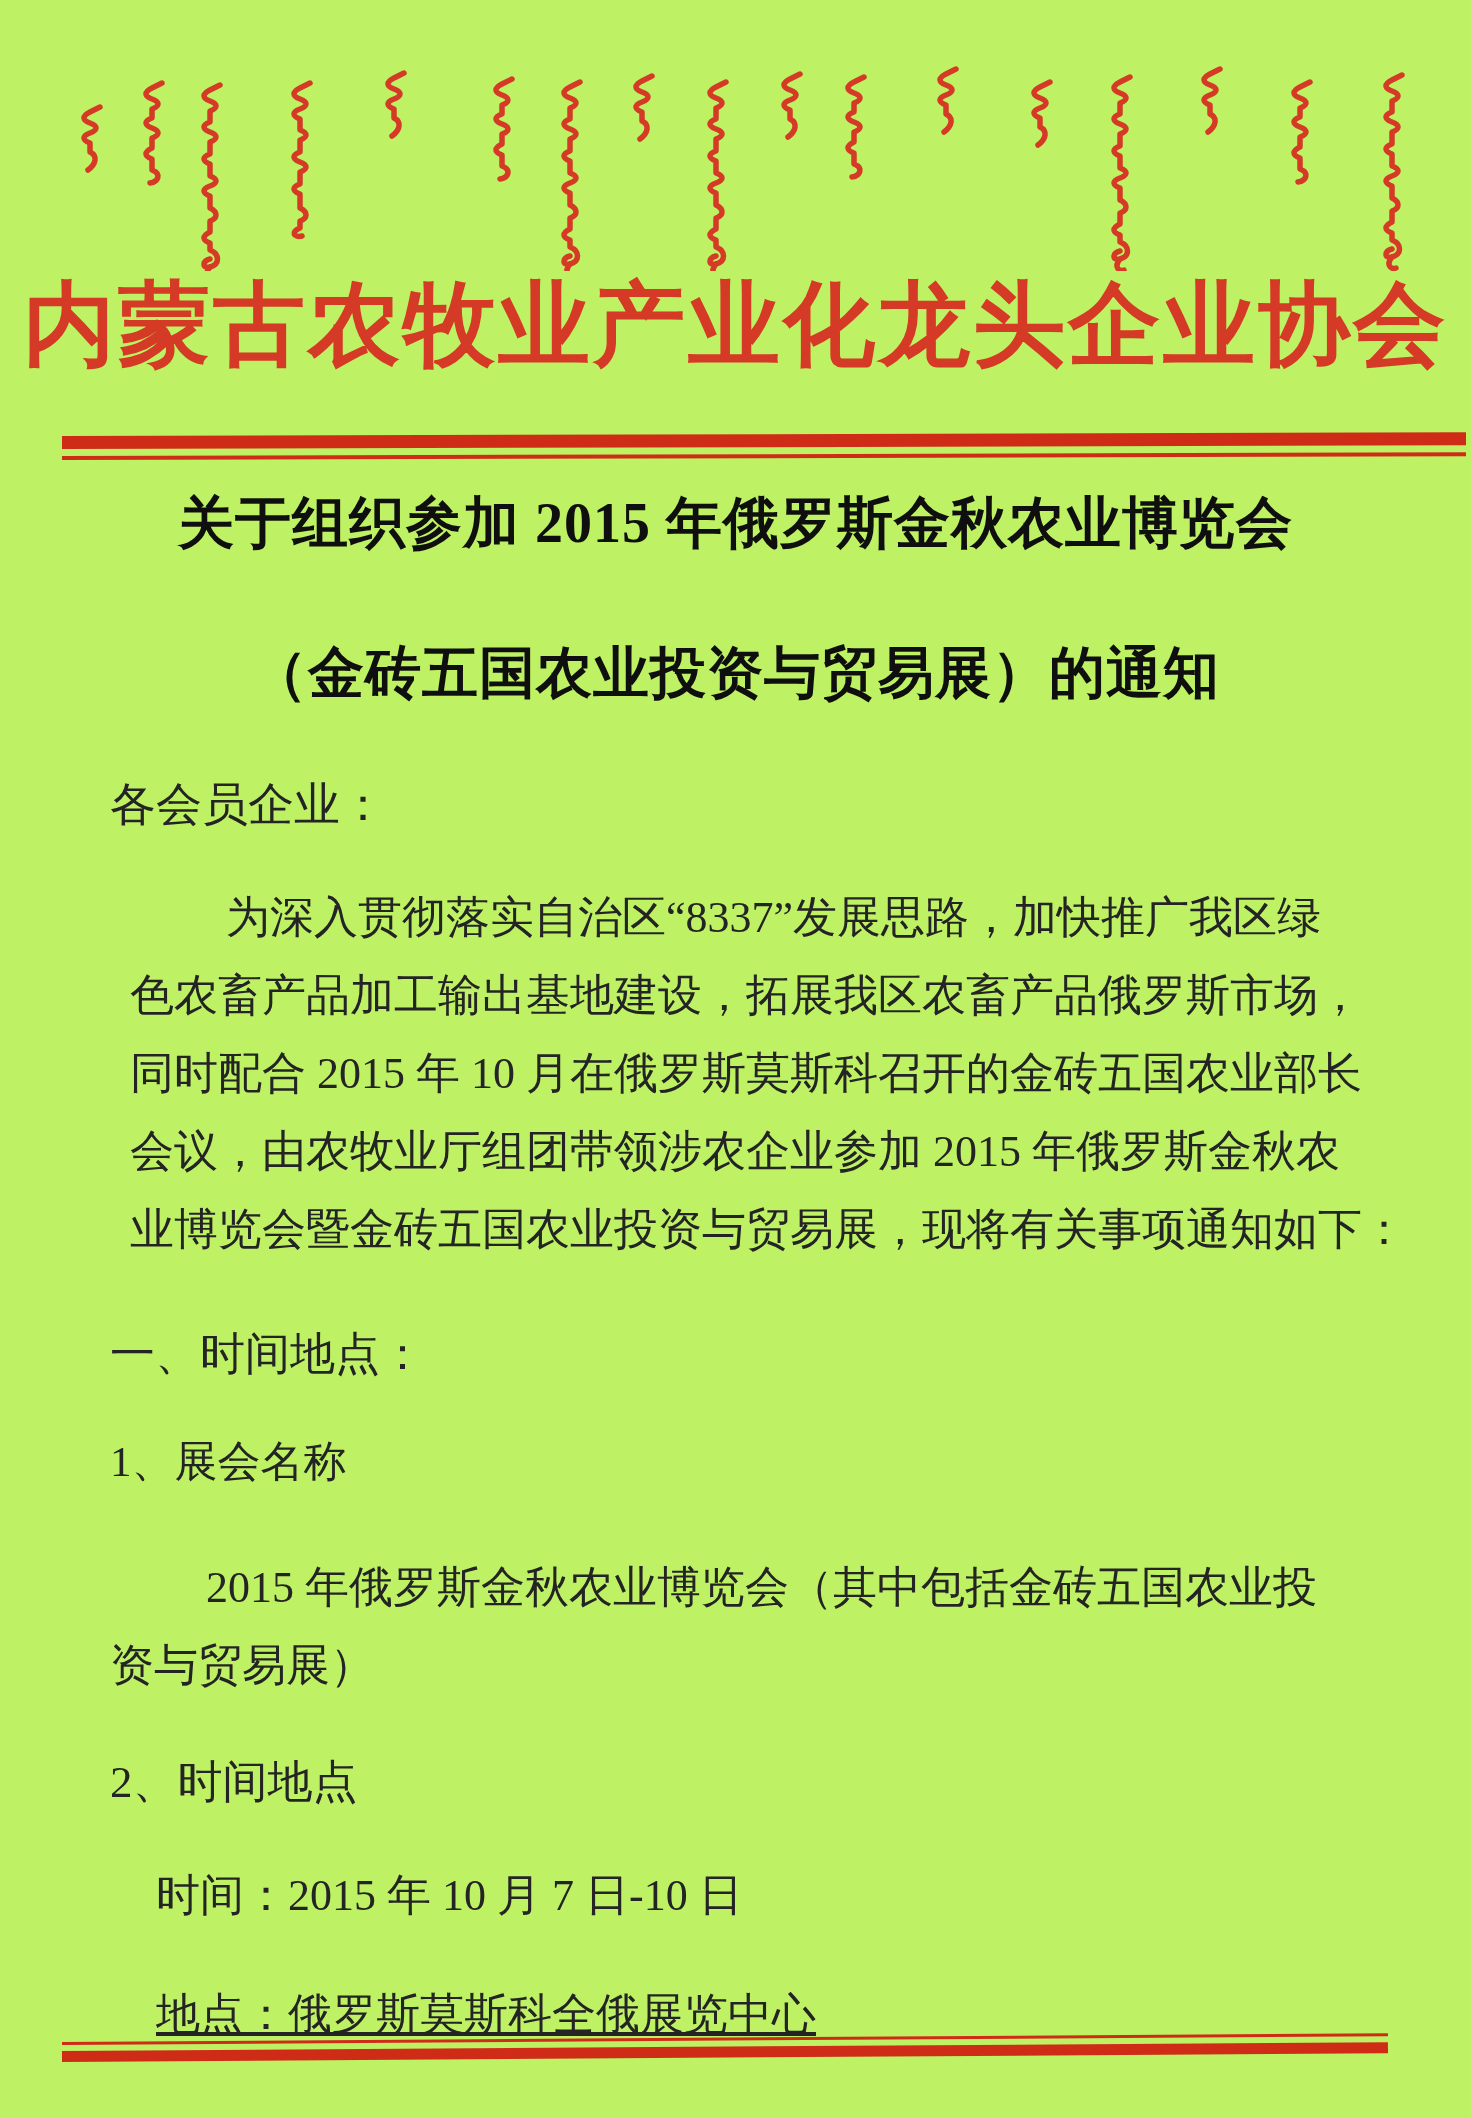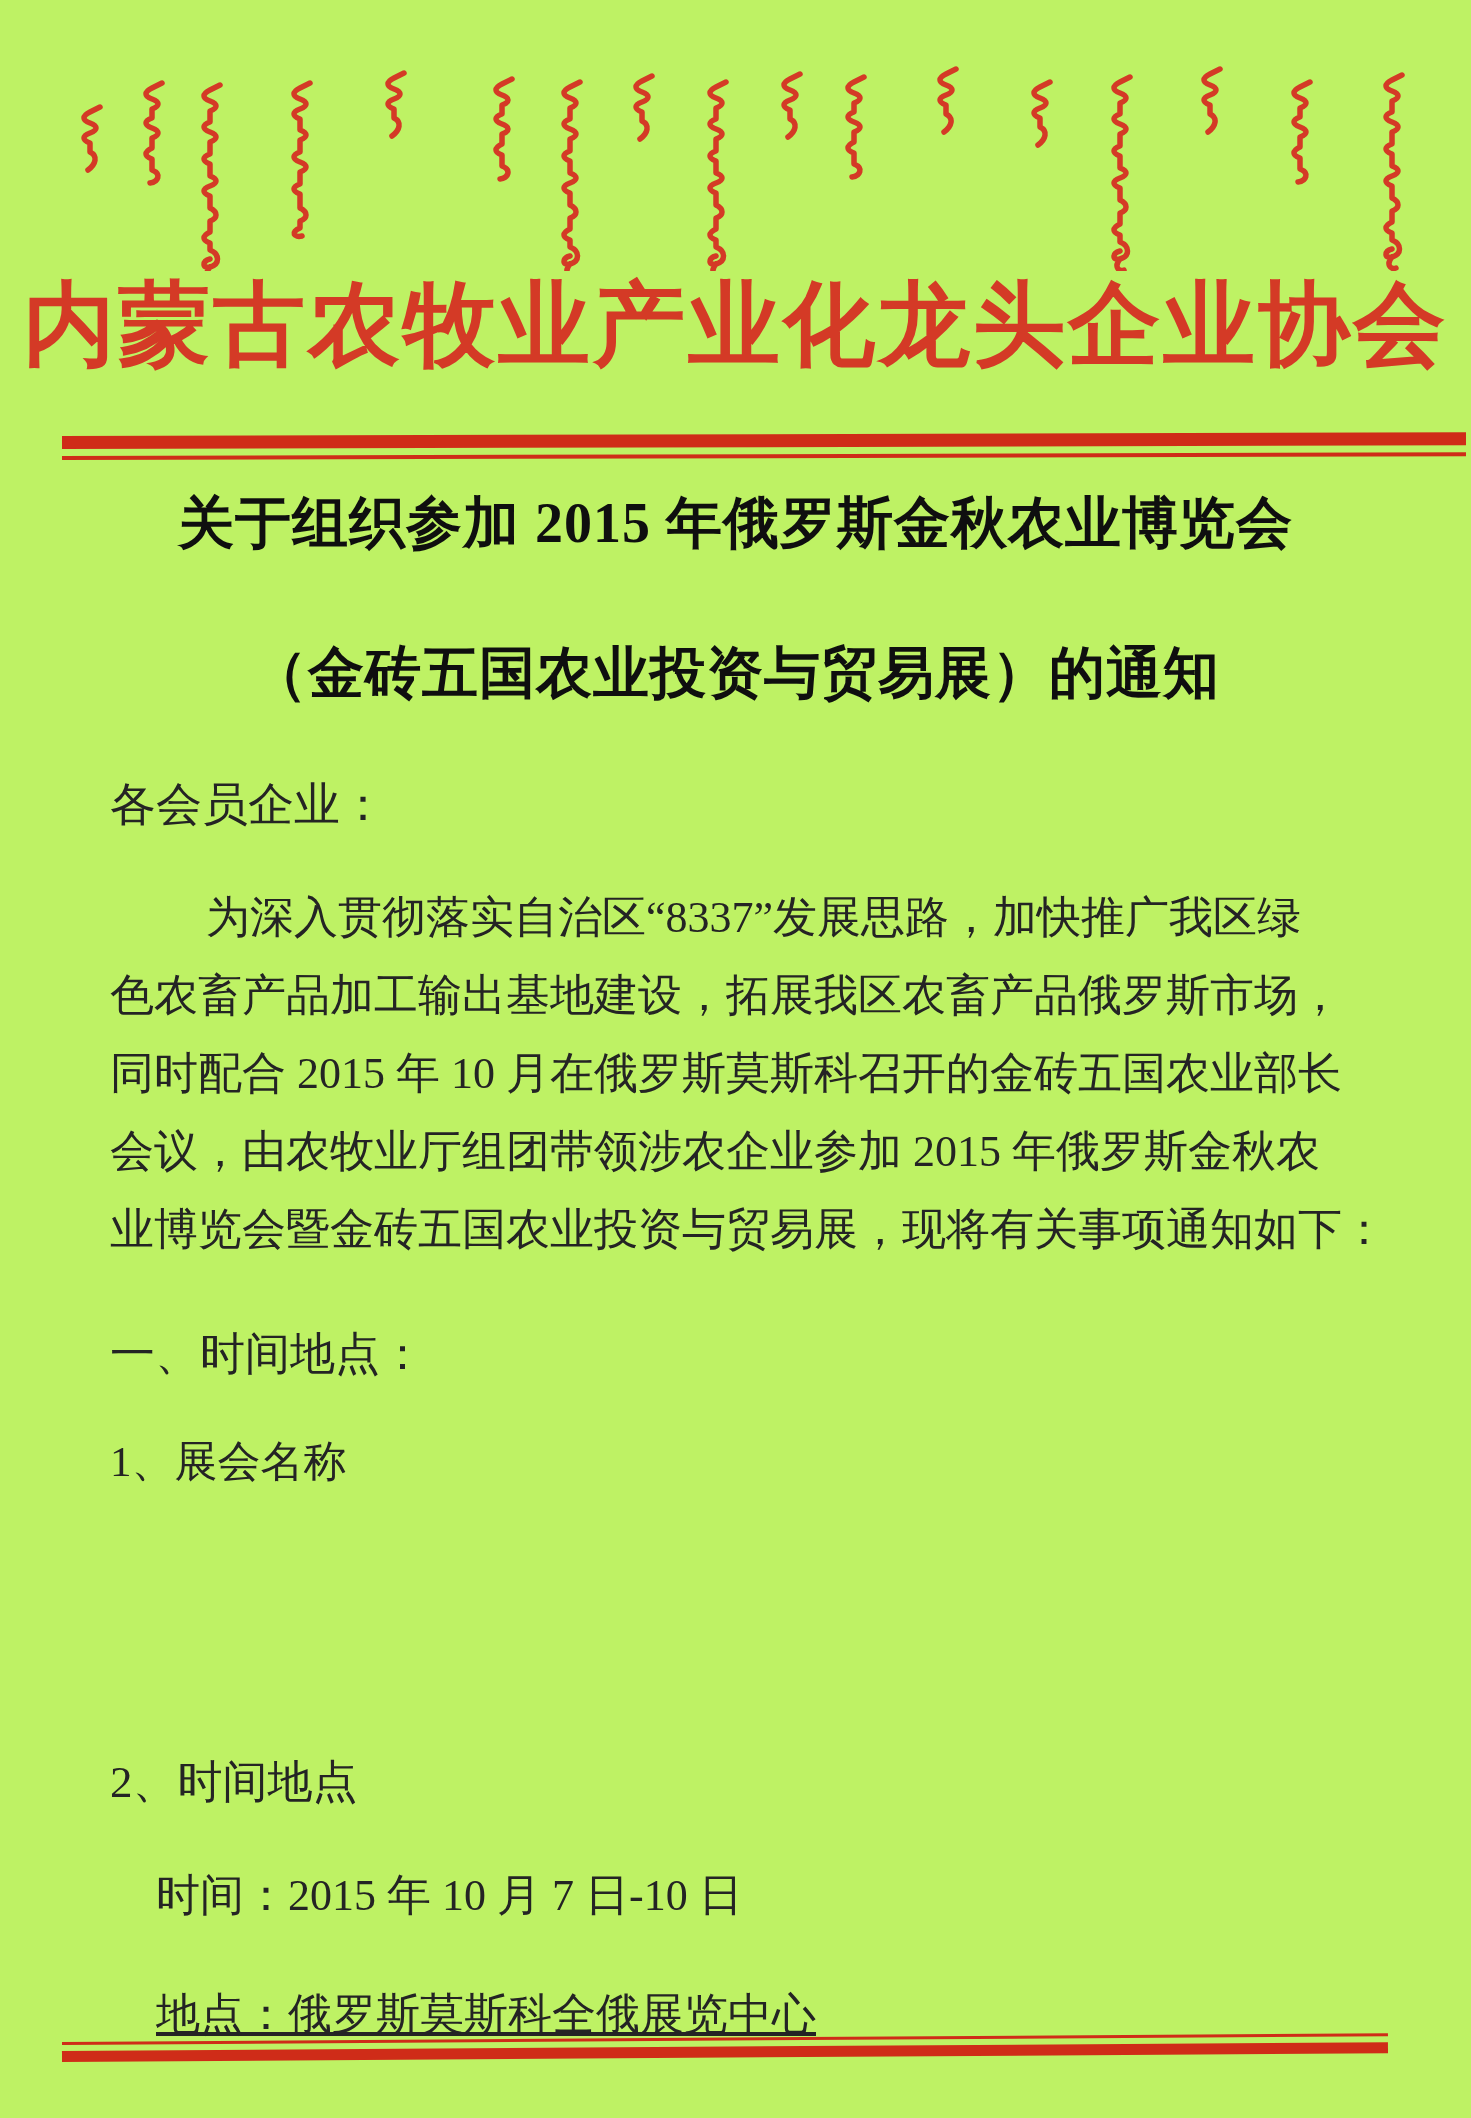--- a/index.html
+++ b/index.html
@@ -40,21 +40,21 @@
   }
   .title1{top:486px;}
   .title2{top:636px;}
   
   .bodytext{
     position:absolute;left:110px;width:1300px;
     font-size:44px;color:#242424;line-height:1;white-space:nowrap;
   }
   .salutation{top:782px;font-size:46px;}
   .intro{top:893px;}
-  .intro .line{height:78px;line-height:50px;}
+  .intro .line{height:78px;line-height:50px;margin-left:20px;}
   .intro .line.indent{text-indent:96px;}
   .nameblock{top:1563px;}
   .nameblock .line{height:78px;line-height:50px;}
   .nameblock .line.indent{text-indent:96px;}
   .sec1{top:1332px;font-size:45px;}
   .item1{top:1440px;font-size:43px;}
   .item2{top:1760px;font-size:45px;}
   .timeline{top:1874px;text-indent:46px;}
   .placeline{top:1993px;text-indent:46px;text-decoration:underline;}
   
@@ -114,20 +114,24 @@
     <div class="line">色农畜产品加工输出基地建设，拓展我区农畜产品俄罗斯市场，</div>
     <div class="line">同时配合 2015 年 10 月在俄罗斯莫斯科召开的金砖五国农业部长</div>
     <div class="line">会议，由农牧业厅组团带领涉农企业参加 2015 年俄罗斯金秋农</div>
     <div class="line">业博览会暨金砖五国农业投资与贸易展，现将有关事项通知如下：</div>
   </div>
 
   <div class="bodytext sec1">一、时间地点：</div>
 
   <div class="bodytext item1">1、展会名称</div>
 
+  <div class="bodytext nameblock">
+    <div class="line indent">2015 年俄罗斯金秋农业博览会（其中包括金砖五国农业投</div>
+    <div class="line">资与贸易展）</div>
+  </div>
 
   <div class="bodytext item2">2、时间地点</div>
 
   <div class="bodytext timeline">时间：2015 年 10 月 7 日-10 日</div>
   <div class="bodytext placeline">地点：俄罗斯莫斯科全俄展览中心</div>
 
   <div class="rule rule-thin-bottom"></div>
   <div class="rule rule-thick-bottom"></div>
 
 </div>

